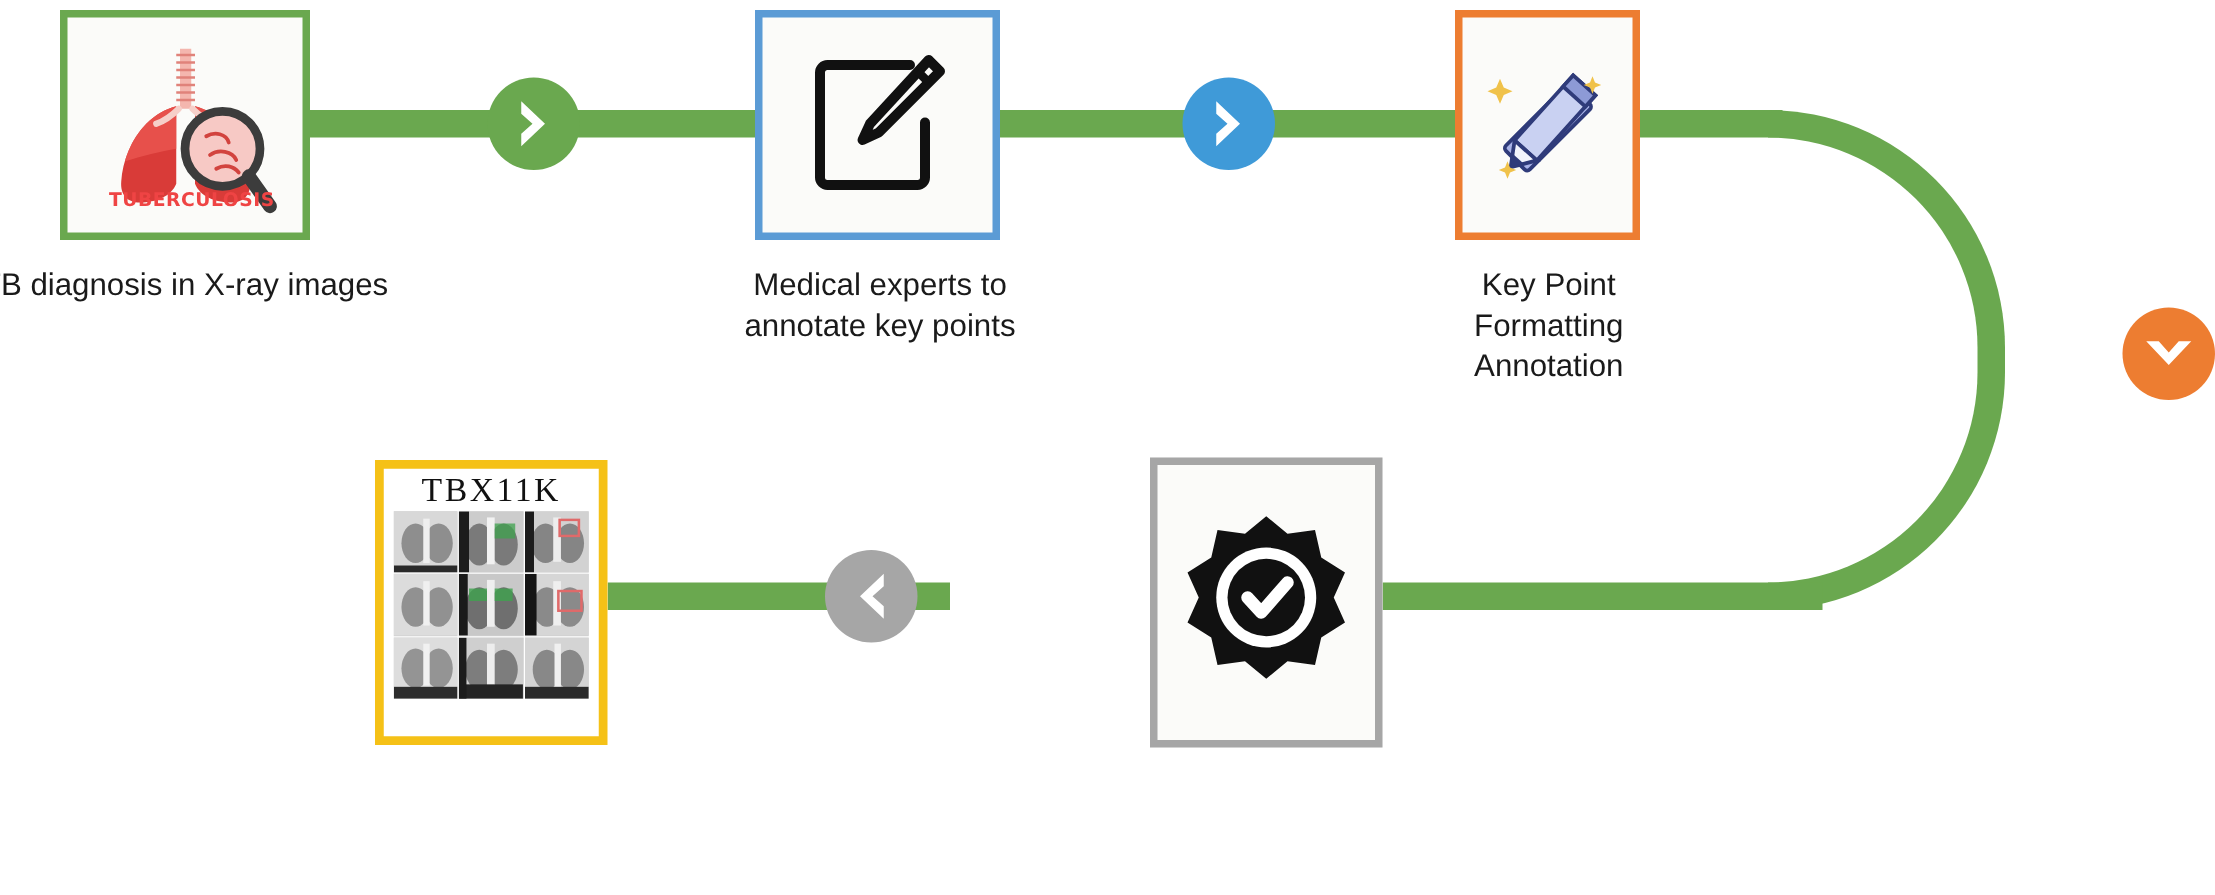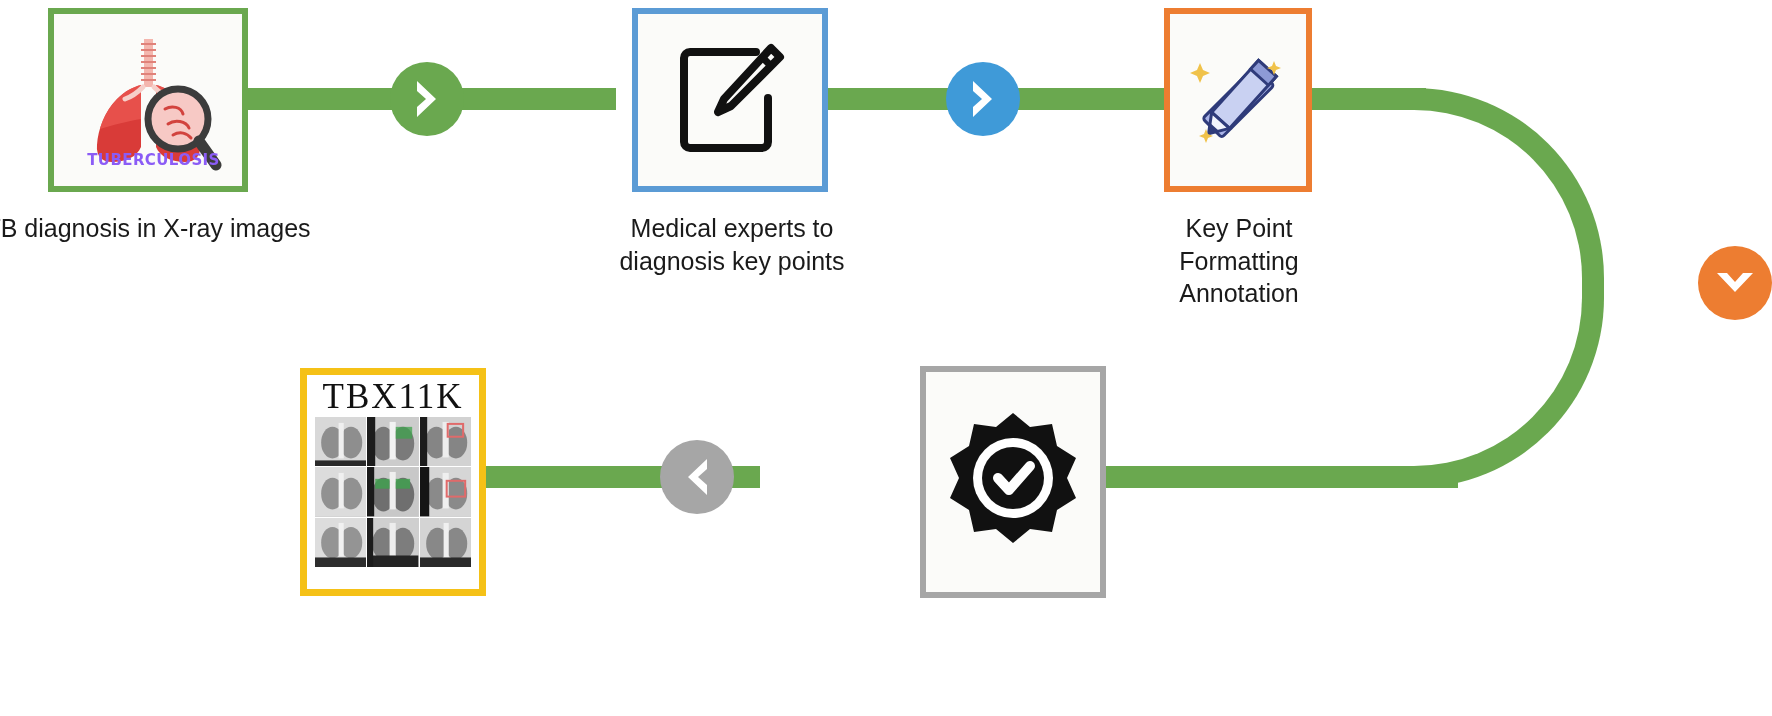--- a/index.html
+++ b/index.html
@@ -40,28 +40,28 @@
     display:flex;align-items:center;justify-content:center;
   }
   .chev svg{display:block;}
 
   
   .lungs{position:relative;width:150px;height:150px;}
   .tb-word{
     position:absolute;bottom:6px;left:11px;right:0;
     text-align:center;
     font-family:"DejaVu Sans", sans-serif;
-    font-weight:700;font-size:15px;letter-spacing:.4px;color:#8b5cf6;
+    font-weight:700;font-size:15px;letter-spacing:.4px;color:#ef4444;
   }
 
   
   .tbx{width:160px;height:188px;display:flex;flex-direction:column;align-items:center;}
   .tbx-title{
     font-family:"Liberation Serif", serif;
-    font-size:35px;letter-spacing:2px;color:#111;
+    font-size:27px;letter-spacing:2px;color:#111;
     margin:4px 0 3px 0;line-height:1;
   }
   .xgrid{
     width:156px;height:150px;
     display:grid;grid-template-columns:repeat(3,1fr);grid-template-rows:repeat(3,1fr);
     gap:1px;background:#ffffff;
   }
   .xcell{position:relative;overflow:hidden;background:#cfcfcf;}
 </style>
 </head>
@@ -127,31 +127,31 @@
       <div>TB diagnosis in X-ray images</div>
     </div>
   </div>
 
   <div class="chev" style="left:390px;top:62px;width:74px;height:74px;background:#6aa84f;">
     <svg width="34" height="42" viewBox="0 0 34 42" aria-hidden="true">
       <path d="M7 3 L26 21 L7 39 L7 29 L16 21 L7 13 Z" fill="#ffffff"></path>
     </svg>
   </div>
 
-  <div class="node" style="left:632px;top:8px;width:200px;height:210px;">
+  <div class="node" style="left:604px;top:8px;width:200px;height:210px;">
     <div class="card" style="width:196px;height:184px;border:6px solid #5b9bd5;">
       <svg width="112" height="116" viewBox="0 0 112 116" aria-hidden="true">
         <path d="M82 10 H16 A6 6 0 0 0 10 16 V100 A6 6 0 0 0 16 106 H88 A6 6 0 0 0 94 100 V56" fill="#fbfbf9" stroke="#111111" stroke-width="8" stroke-linecap="round" stroke-linejoin="round"></path>
         <path d="M97 6 L106 15 L57 64 L44 70 L50 57 Z" fill="#fbfbf9" stroke="#111111" stroke-width="8" stroke-linejoin="round"></path>
         <line x1="88" y1="15" x2="97" y2="24" stroke="#111111" stroke-width="7"></line>
       </svg>
     </div>
     <div class="caption" style="top:204px;font-size:25px;">
       <div>Medical experts to</div>
-      <div>diagnosis key points</div>
+      <div>annotate key points</div>
     </div>
   </div>
 
   <div class="chev" style="left:946px;top:62px;width:74px;height:74px;background:#3f9ad8;">
     <svg width="34" height="42" viewBox="0 0 34 42" aria-hidden="true">
       <path d="M7 3 L26 21 L7 39 L7 29 L16 21 L7 13 Z" fill="#ffffff"></path>
     </svg>
   </div>
 
   <div class="node" style="left:1164px;top:8px;width:150px;height:210px;">

